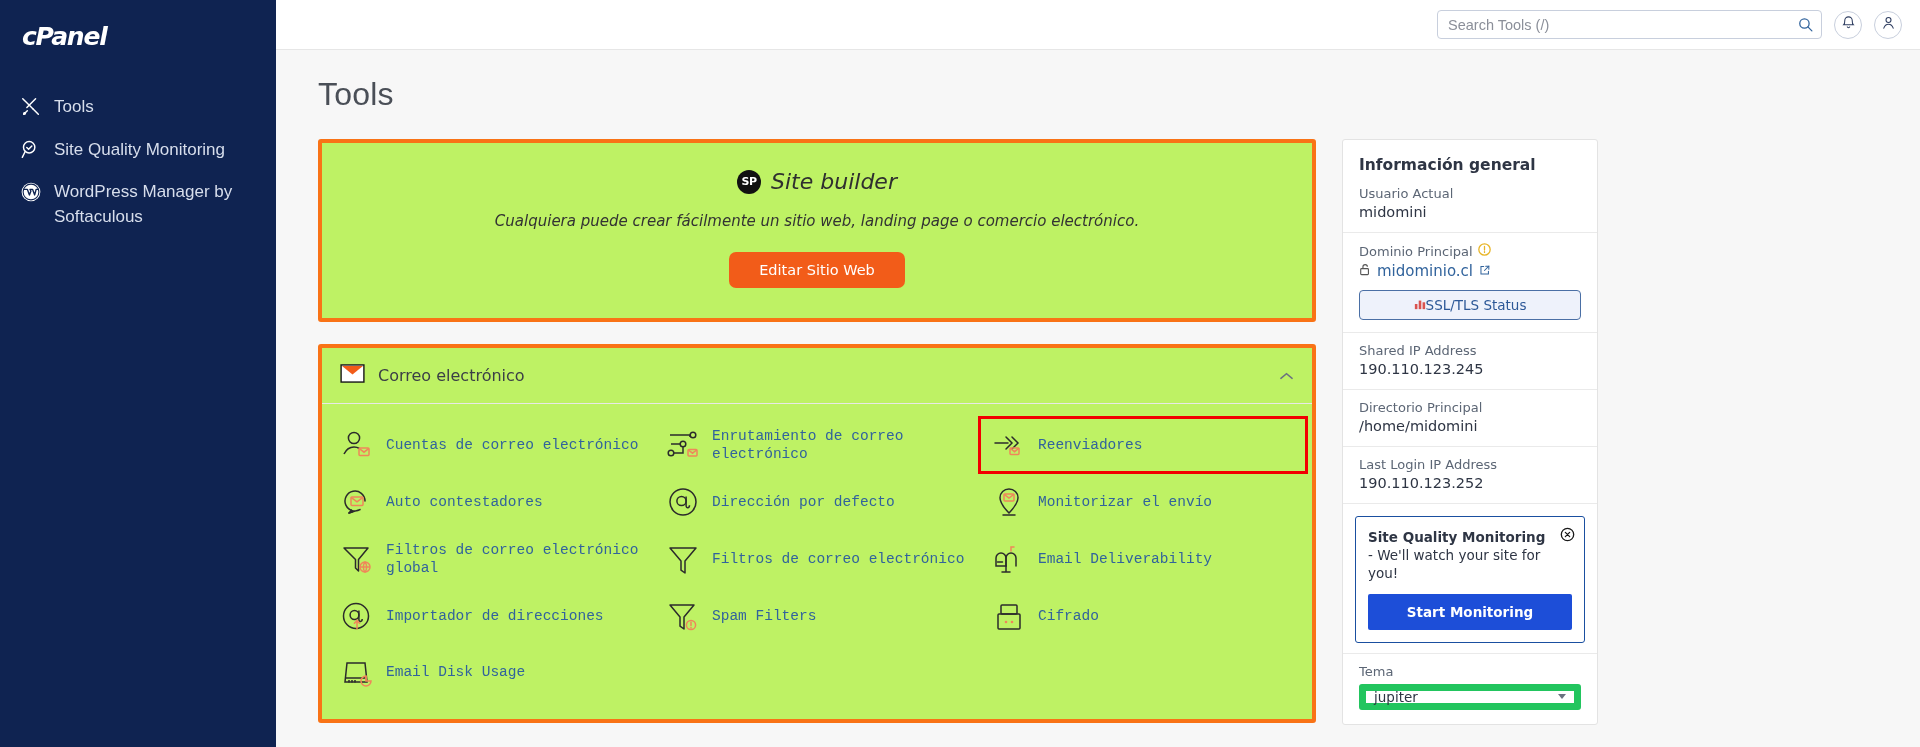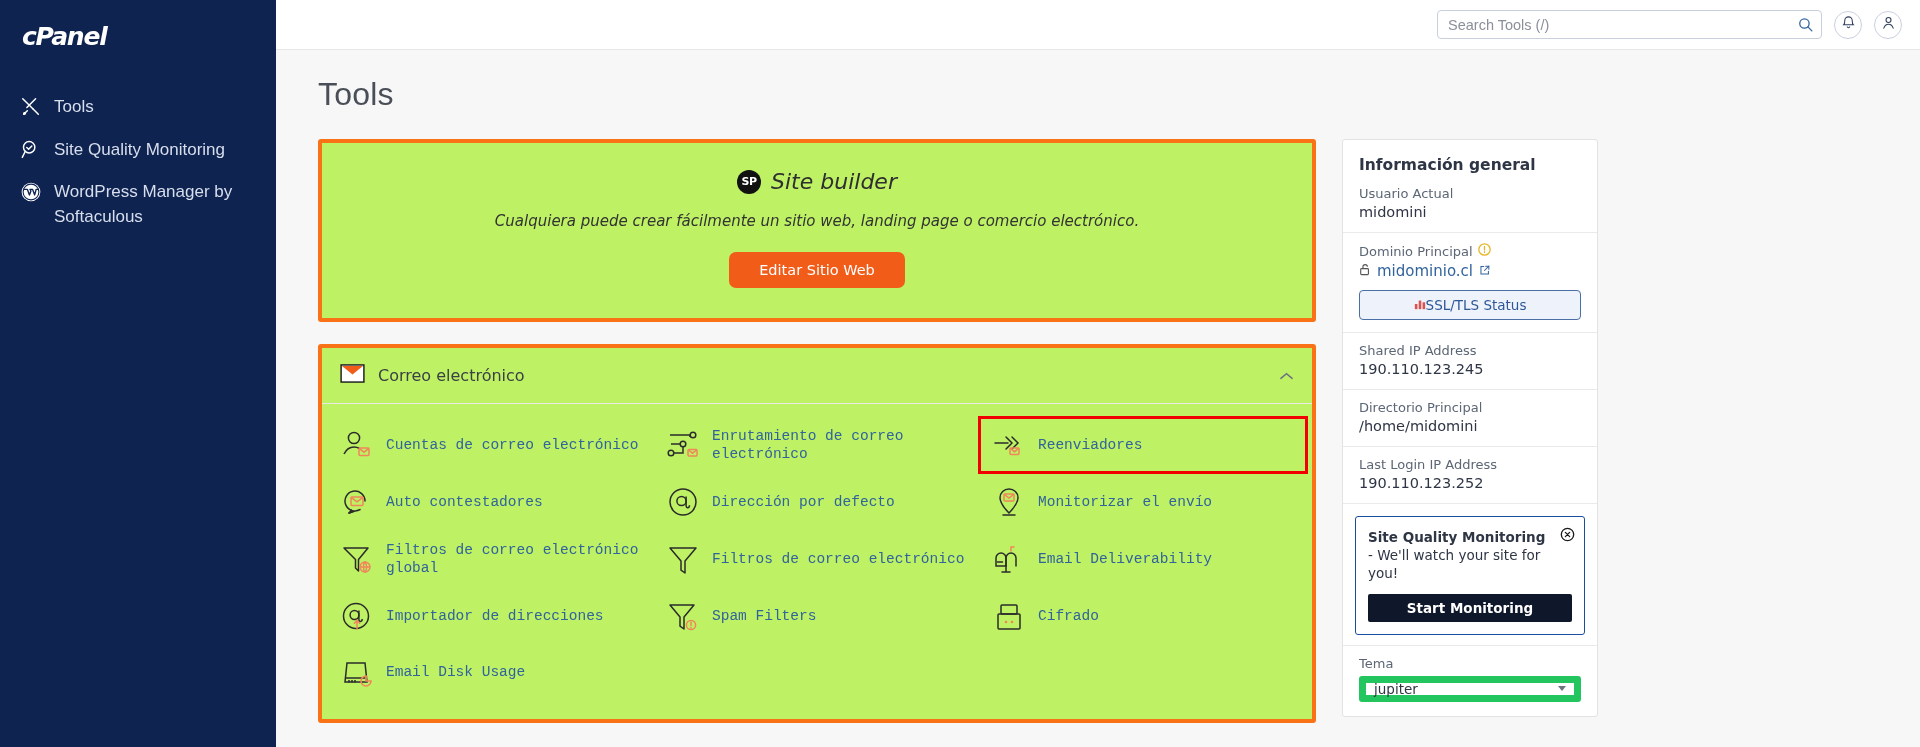--- a/index.html
+++ b/index.html
@@ -157,21 +157,21 @@
     margin: 12px 12px 10px 12px; border: 1px solid #1a4fa0; border-radius: 3px;
     background: #fff; padding: 11px 12px 12px 12px; position: relative;
   }
   .promo-text {
     font-size: 13.5px; color: #2e3544; line-height: 1.35; padding-right: 26px;
     font-family: "DejaVu Sans", sans-serif;
   }
   .promo-text b { font-weight: 700; }
   .promo-close { position: absolute; right: 9px; top: 10px; cursor: pointer; }
   .promo-btn {
-    margin-top: 11px; width: 100%; height: 28px; background: #0f172a;
+    margin-top: 11px; width: 100%; height: 36px; background: #1d4ed8;
     border: none; color: #fff; font-size: 13.5px; font-weight: 700;
     cursor: pointer; border-radius: 2px; font-family: "DejaVu Sans", sans-serif;
   }
   .tema-row { padding: 10px 16px 14px 16px; border-top: 1px solid #eaeaea; }
   .tema-select {
     margin-top: 5px; width: 100%; height: 26px;
     border: 7px solid #22c55e; border-radius: 3px; background: #fff;
     display: flex; align-items: center; justify-content: space-between;
     padding: 0 8px; font-size: 13.5px; color: #2e3544; cursor: pointer;
     font-family: "DejaVu Sans", sans-serif;

